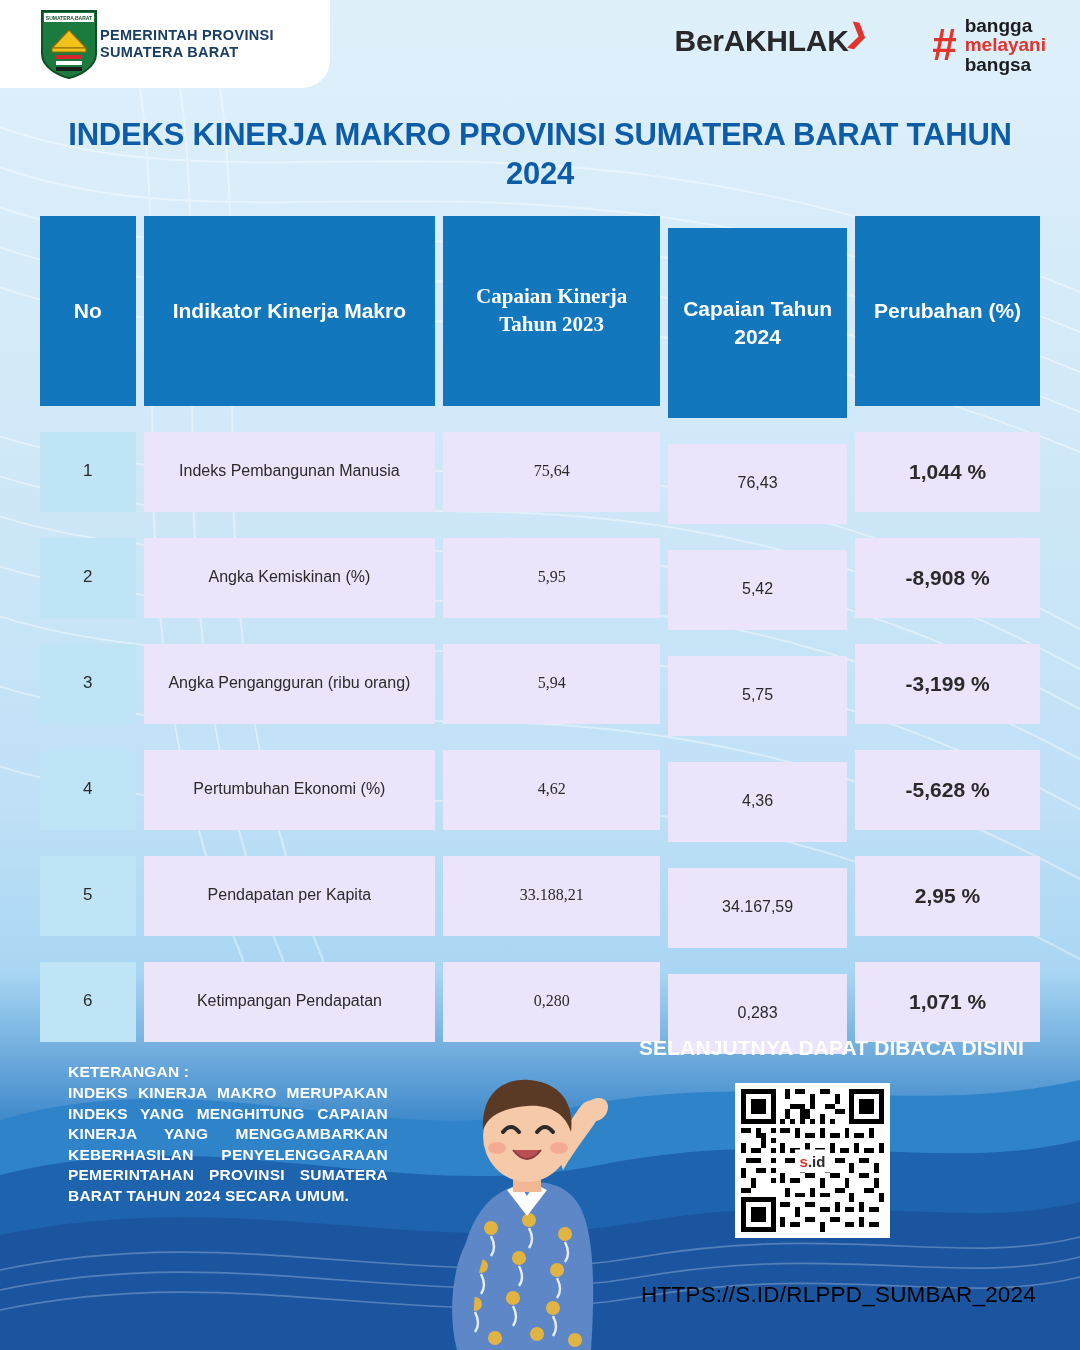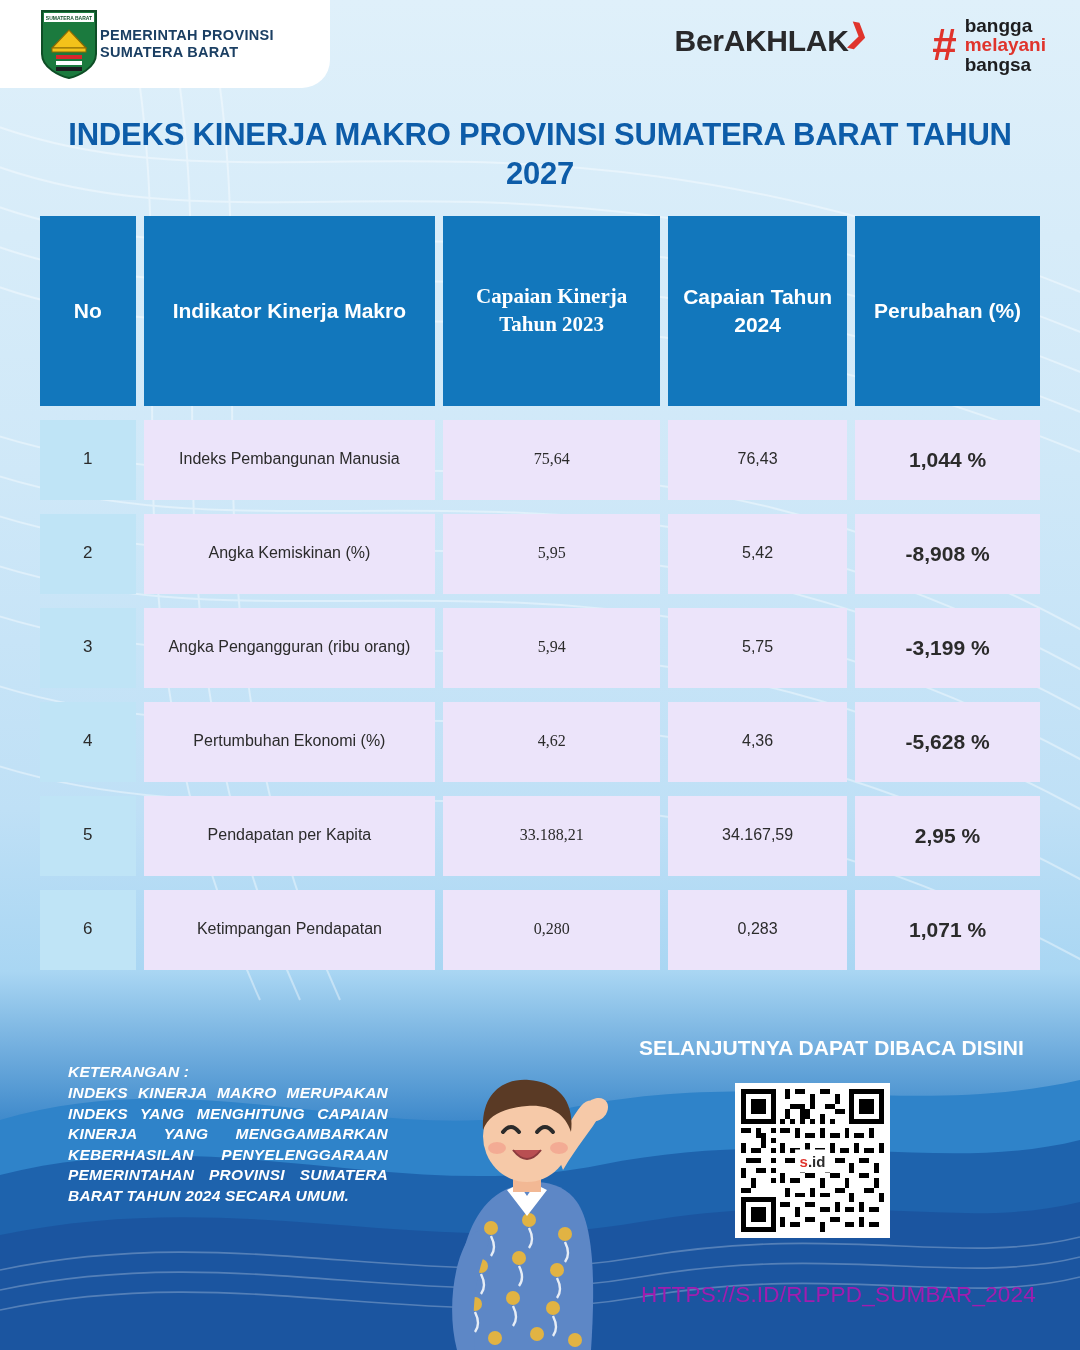--- a/index.html
+++ b/index.html
@@ -63,41 +63,41 @@
     padding: 0 60px;
   }
 
   
   .table { position: relative; z-index: 3; margin: 22px 40px 0 40px; }
   .row { display: flex; gap: 8px; margin-bottom: 14px; }
   .cell { display: flex; align-items: center; justify-content: center; text-align: center; }
   .c-no    { width: 98px; }
   .c-ind   { width: 300px; }
   .c-2023  { width: 223px; font-family: Liberation Serif, serif; }
-  .c-2024  { width: 184px; }
+  .c-2024  { width: 184px; margin-top: 12px; }
   .c-ch    { width: 190px; }
 
   .head .cell {
     background: #1277bc; color: #ffffff;
     font-size: 21px; font-weight: bold; line-height: 1.3;
     height: 190px; padding: 6px;
   }
   .head .c-no { font-size: 21px; }
 
   .body-row .cell { height: 80px; font-size: 16px; color: #2b2b2b; padding: 4px 10px; line-height: 1.3; }
   .body-row .c-no { background: #bfe4f6; font-size: 17px; }
   .body-row .c-ind, .body-row .c-2023, .body-row .c-2024, .body-row .c-ch { background: #ece4fa; }
   .body-row .c-ch { font-weight: bold; font-size: 21px; }
 
   
   .footer { position: absolute; left: 0; right: 0; bottom: 0; height: 330px; z-index: 3; }
   .keterangan {
     position: absolute; left: 68px; top: 42px; width: 320px;
     color: #ffffff; font-size: 15.5px; font-weight: bold; line-height: 1.32;
-    text-align: justify; letter-spacing: 0.2px; font-style: italic;
+    text-align: justify; letter-spacing: 0.2px;
   }
   .keterangan .kt-head { display: block; margin-bottom: 1px; }
 
   .mascot { position: absolute; left: 395px; bottom: 0; width: 270px; height: 300px; }
 
   .selanjutnya {
     position: absolute; right: 56px; top: 16px;
     color: #ffffff; font-size: 21px; font-weight: bold; letter-spacing: 0.1px;
   }
   .qr-wrap {
@@ -106,21 +106,21 @@
   }
   .qr-wrap svg { display: block; }
   .qr-center {
     position: absolute; left: 50%; top: 50%; transform: translate(-50%,-50%);
     background: #ffffff; padding: 3px 5px;
     font-size: 15px; font-weight: bold; color: #2b2b2b;
   }
   .qr-center .s { color: #e0342c; }
   .url {
     position: absolute; right: 44px; bottom: 42px;
-    color: #a21caf; font-size: 22.5px; letter-spacing: 0.2px;
+    color: #000000; font-size: 22.5px; letter-spacing: 0.2px;
   }
 </style>
 </head>
 <body>
 
 <svg class="bg-swirls" viewBox="0 0 1080 1350" preserveAspectRatio="none">
   <g fill="none" stroke="#ffffff" stroke-width="2" opacity="0.7">
     <path d="M-20,120 C260,230 520,60 1100,300"></path>
     <path d="M-20,160 C260,270 520,100 1100,340"></path>
     <path d="M-20,200 C260,310 520,140 1100,380"></path>
@@ -175,21 +175,21 @@
   <div class="bangga">
     <span class="hash">#</span>
     <span class="words">
       <span class="w1">bangga</span>
       <span class="w2">melayani</span>
       <span class="w3">bangsa</span>
     </span>
   </div>
 </div>
 
-<div class="title">INDEKS KINERJA MAKRO PROVINSI SUMATERA BARAT TAHUN 2027</div>
+<div class="title">INDEKS KINERJA MAKRO PROVINSI SUMATERA BARAT TAHUN 2024</div>
 
 <div class="table">
 
   <div class="row head">
     <div class="cell c-no">No</div>
     <div class="cell c-ind">Indikator Kinerja Makro</div>
     <div class="cell c-2023">Capaian Kinerja Tahun 2023</div>
     <div class="cell c-2024">Capaian Tahun 2024</div>
     <div class="cell c-ch">Perubahan (%)</div>
   </div>

